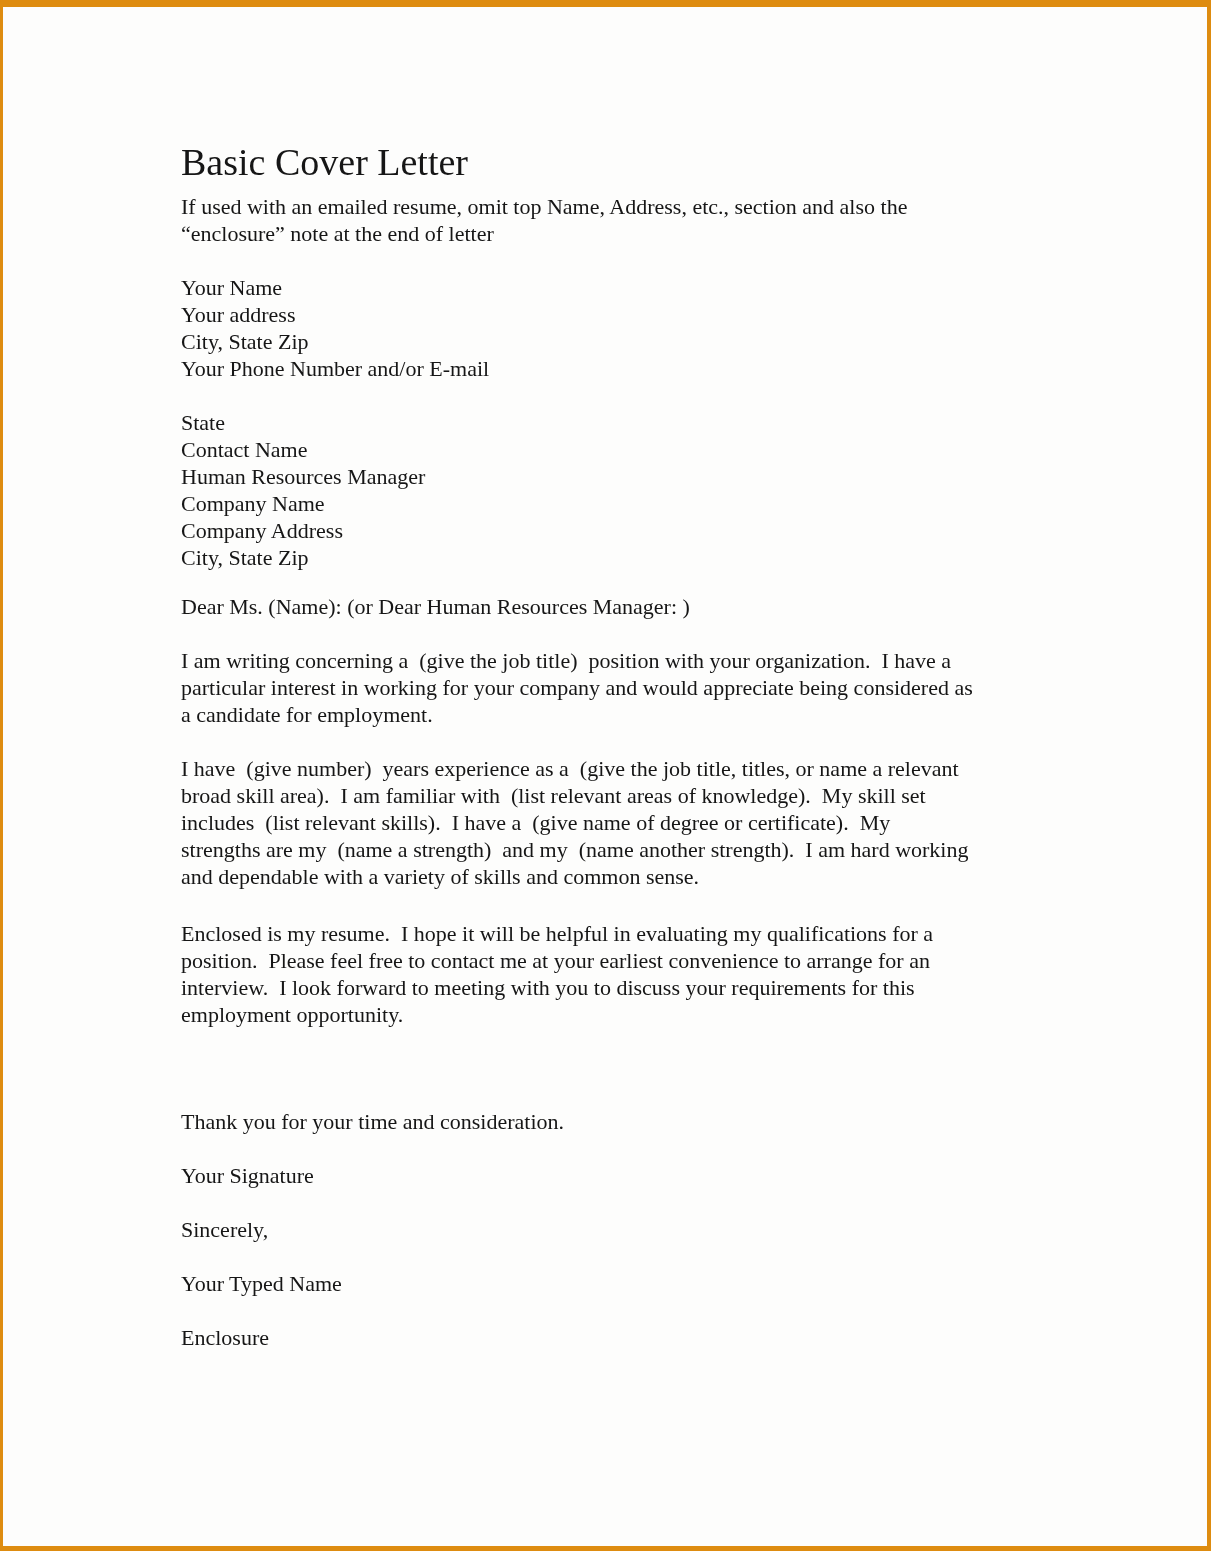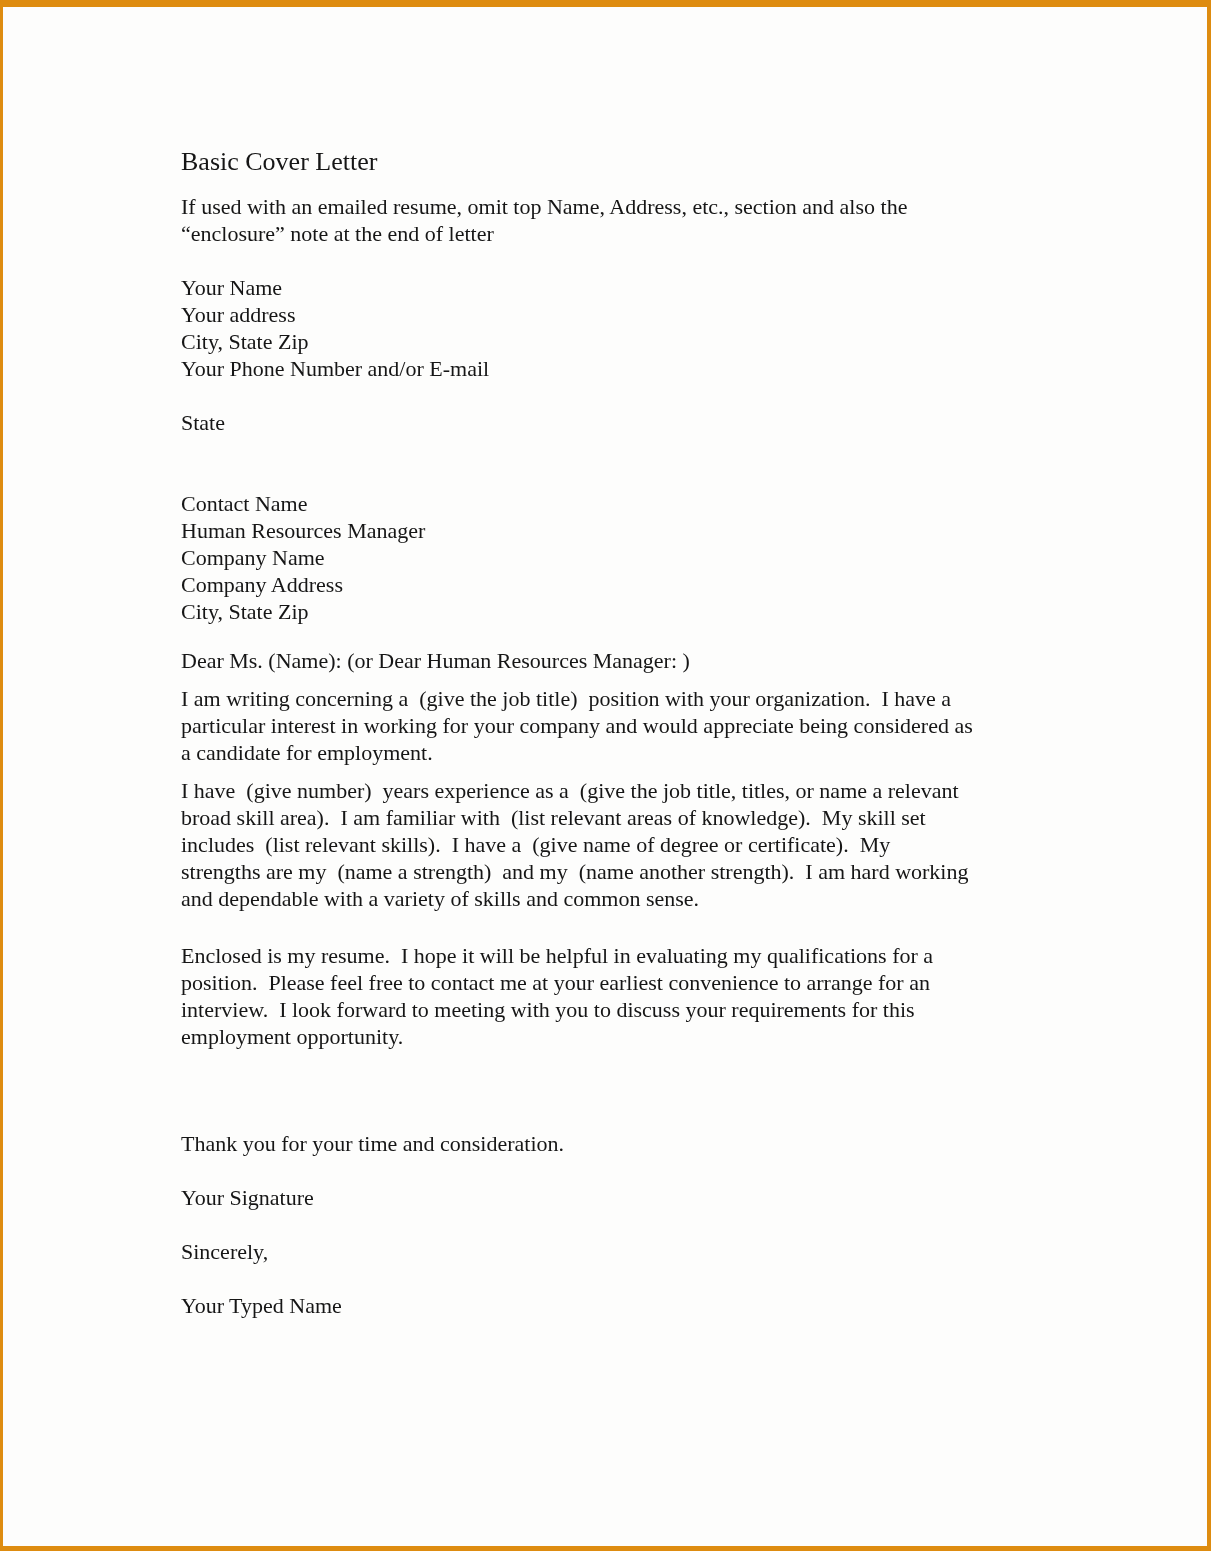--- a/index.html
+++ b/index.html
@@ -25,41 +25,40 @@
     box-sizing: border-box;
     width: 100%;
     padding: 136px 172px 0 178px;
     font-size: 22px;
     line-height: 27px;
   }
   .multiline {
     white-space: pre; 
   }
   .title {
-    font-size: 26px;
+    font-size: 38px;
     line-height: 38px;
   }
   .instructions {
     margin-top: 12px;
   }
   .sender {
     margin-top: 27px;
     text-align: left;
   }
   .date {
     margin-top: 27px;
   }
   .recipient {
-    margin-top: 54px;
   }
   .salutation {
     margin-top: 22px;
   }
   .para {
-    margin-top: 11px;
+    margin-top: 27px;
   }
   .para-3 {
     margin-top: 30px;
   }
   .thanks {
     margin-top: 80px;
   }
   .closing-line {
     margin-top: 27px;
   }
@@ -106,15 +105,16 @@
 employment opportunity.</div>
 
     <div class="thanks">Thank you for your time and consideration.</div>
 
     <div class="closing-line">Your Signature</div>
 
     <div class="closing-line">Sincerely,</div>
 
     <div class="closing-line">Your Typed Name</div>
 
+    <div class="closing-line">Enclosure</div>
 
   </div>
 </div>
 
 </body></html>

